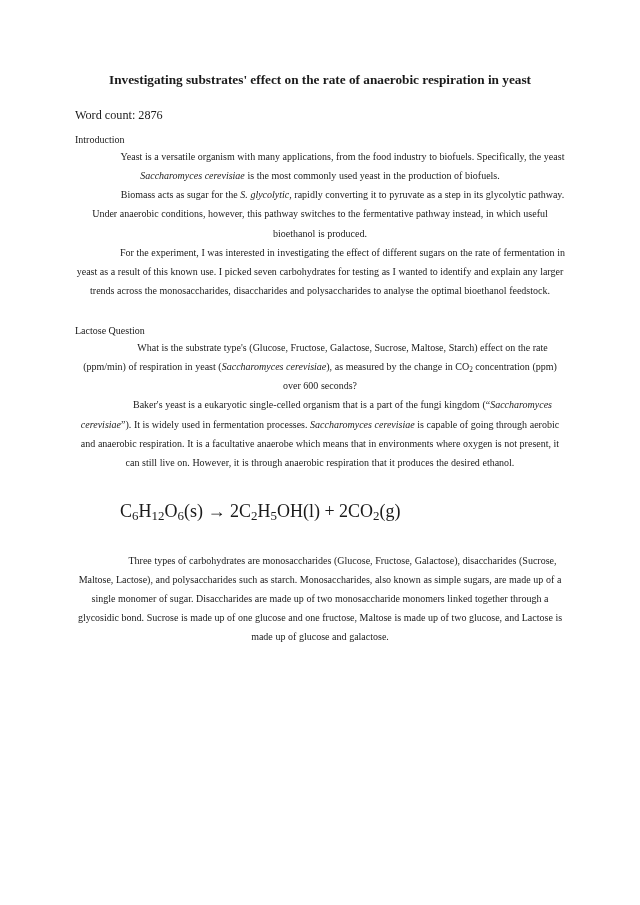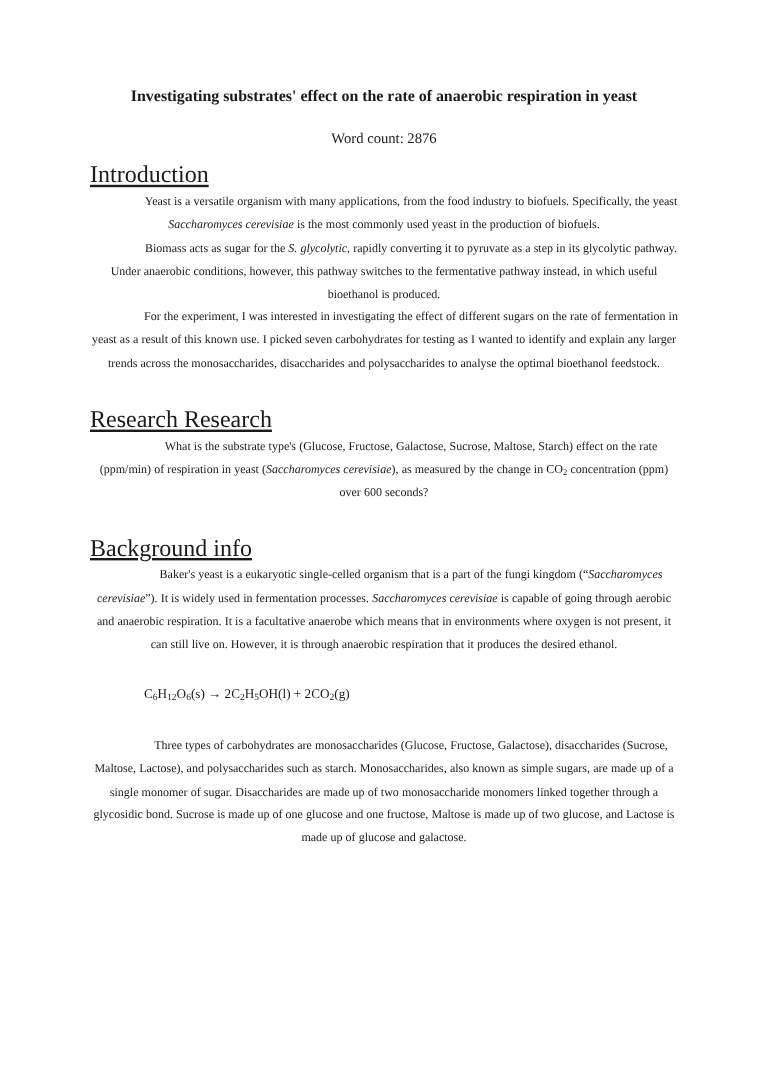--- a/index.html
+++ b/index.html
@@ -25,46 +25,45 @@
   .doc-title {
     font-size: 13.3px;
     font-weight: bold;
     text-align: center;
     line-height: 1.25;
     margin: 0 0 0 0;
     letter-spacing: -0.02px;
   }
   .word-count {
     font-size: 12.2px;
-    text-align: center;
+    text-align: left;
     margin: 19px 0 0 0;
     line-height: 1.2;
   }
   .section-heading {
-    font-size: 20px;
+    font-size: 10px;
     font-weight: normal;
-    text-decoration: underline;
     text-underline-offset: 2px;
     margin: 12px 0 0 0;
     line-height: 1.25;
     display: block;
   }
   .section-heading.spaced {
     margin-top: 25px;
   }
   p.body {
     font-size: 10px;
     line-height: 1.92;
     margin: 0;
     text-align: center;
     text-indent: 45px;
     word-spacing: 0.1px;
   }
   .equation {
-    font-size: 11px;
+    font-size: 18px;
     line-height: 1.92;
     margin: 22px 0 22px 0;
     text-indent: 0;
     padding-left: 45px;
   }
   i, .ital { font-style: italic; }
   sub {
     font-size: 0.72em;
     vertical-align: -0.22em;
     line-height: 0;
@@ -85,25 +84,24 @@
   <div class="word-count">Word count: 2876</div>
 
   <div>
     <div class="section-heading">Introduction</div>
     <p class="body">Yeast is a versatile organism with many applications, from the food industry to biofuels. Specifically, the yeast <i>Saccharomyces cerevisiae</i> is the most commonly used yeast in the production of biofuels.</p>
     <p class="body">Biomass acts as sugar for the <i>S. glycolytic,</i> rapidly converting it to pyruvate as a step in its glycolytic pathway. Under anaerobic conditions, however, this pathway switches to the fermentative pathway instead, in which useful bioethanol is produced.</p>
     <p class="body">For the experiment, I was interested in investigating the effect of different sugars on the rate of fermentation in yeast as a result of this known use. I picked seven carbohydrates for testing as I wanted to identify and explain any larger trends across the monosaccharides, disaccharides and polysaccharides to analyse the optimal bioethanol feedstock.</p>
   </div>
 
   <div>
-    <div class="section-heading spaced">Research Research</div>
+    <div class="section-heading spaced">Lactose Question</div>
     <p class="body">What is the substrate type's (Glucose, Fructose, Galactose, Sucrose, Maltose, Starch) effect on the rate (ppm/min) of respiration in yeast (<i>Saccharomyces cerevisiae</i>), as measured by the change in CO<sub>2</sub> concentration (ppm) over 600 seconds?</p>
   </div>
 
   <div>
-    <div class="section-heading spaced">Background info</div>
     <p class="body">Baker's yeast is a eukaryotic single-celled organism that is a part of the fungi kingdom (“<i>Saccharomyces cerevisiae</i>”). It is widely used in fermentation processes. <i>Saccharomyces cerevisiae</i> is capable of going through aerobic and anaerobic respiration. It is a facultative anaerobe which means that in environments where oxygen is not present, it can still live on. However, it is through anaerobic respiration that it produces the desired ethanol.</p>
     <p class="equation">C<sub>6</sub>H<sub>12</sub>O<sub>6</sub>(s) → 2C<sub>2</sub>H<sub>5</sub>OH(l) + 2CO<sub>2</sub>(g)</p>
     <p class="body">Three types of carbohydrates are monosaccharides (Glucose, Fructose, Galactose), disaccharides (Sucrose, Maltose, Lactose), and polysaccharides such as starch. Monosaccharides, also known as simple sugars, are made up of a single monomer of sugar. Disaccharides are made up of two monosaccharide monomers linked together through a glycosidic bond. Sucrose is made up of one glucose and one fructose, Maltose is made up of two glucose, and Lactose is made up of glucose and galactose.</p>
   </div>
 
 </div>
 <div class="below-page"></div>
 
 </body></html>

